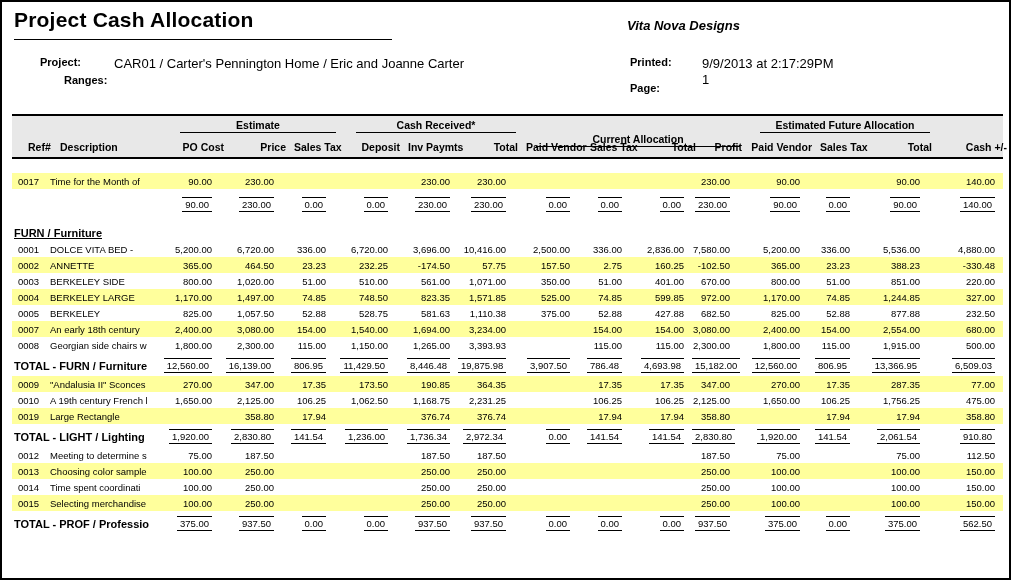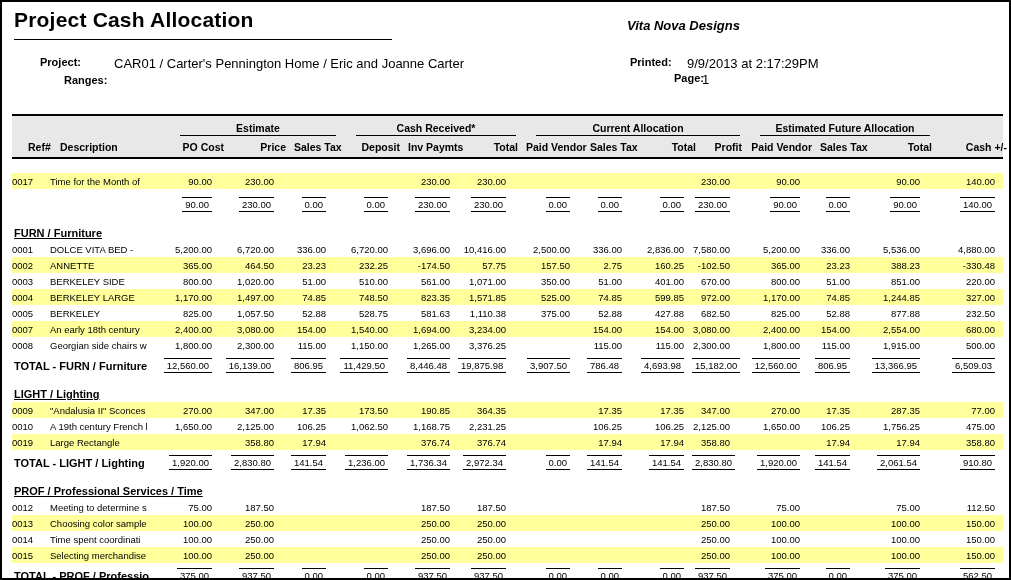--- a/index.html
+++ b/index.html
@@ -16,22 +16,22 @@
     border-bottom:1px solid #000; padding-bottom:7px;
   }
   .company { left:625px; top:16px; font-size:13px; font-weight:bold; font-style:italic; }
   .meta-label { font-size:11px; font-weight:bold; }
   .meta-value { font-size:13px; }
   .lbl-project { left:38px; top:54px; }
   .val-project { left:112px; top:54px; }
   .lbl-ranges  { left:38px; top:72px;margin-left:24px; }
   .val-ranges  { left:112px; top:72px; }
   .lbl-printed { left:628px; top:54px; }
-  .val-printed { left:685px; top:54px; }
-  .lbl-page    { left:628px; top:70px;margin-left:44px; }
+  .val-printed { left:700px; top:54px; }
+  .lbl-page    { left:628px; top:80px; }
   .val-page    { left:700px; top:70px; }
 
   .table-wrap { position:absolute; left:10px; top:112px; width:991px; }
   .grid {
     display:grid;
     grid-template-columns:36px 110px 62px 62px 52px 62px 62px 56px 64px 52px 62px 46px 70px 50px 70px 75px;
     align-items:end;
   }
   .thead {
     background:#E8E8E8;
@@ -48,21 +48,21 @@
   .g-current  { grid-column:9 / 13; }
   .g-future   { grid-column:13 / 16; }
   .col-row { height:17px; }
   .colh { font-size:10.5px; font-weight:bold; text-align:right; padding-right:8px; white-space:nowrap; }
   .colh.left { text-align:left; padding-right:0; }
   .colh.c-ref { padding-left:4px; }
 
   .row { height:16px; line-height:15px; }
   .row.hl { background:#FFFF9C; }
   .cell { font-size:9.5px; text-align:right; padding-right:8px; white-space:nowrap; align-self:center; }
-  .ref  { font-size:9.5px; text-align:left; align-self:center; }
+  .ref  { font-size:9.5px; text-align:left; padding-left:6px; align-self:center; }
   .desc { font-size:9.5px; text-align:left; padding-left:2px; overflow:hidden; white-space:nowrap; align-self:center; }
 
   .section-header {
     height:15px; margin-top:11px; font-size:11px; font-weight:bold;
     text-decoration:underline; padding-left:2px; line-height:15px;
   }
   .trow { height:21px; margin-top:2px; align-items:center; }
   .trow .tlabel {
     grid-column:1 / 3; font-size:11px; font-weight:bold;
     padding-left:2px; white-space:nowrap;
@@ -89,22 +89,22 @@
   <div class="abs meta-label lbl-printed">Printed:</div>
   <div class="abs meta-value val-printed">9/9/2013 at 2:17:29PM</div>
   <div class="abs meta-label lbl-page">Page:</div>
   <div class="abs meta-value val-page">1</div>
 
   <div class="table-wrap">
     <div class="thead">
       <div class="grid group-row">
         <div class="group g-estimate">Estimate</div>
         <div class="group g-cash">Cash Received*</div>
+        <div class="group g-future">Estimated Future Allocation</div>
         <div class="group g-current">Current Allocation</div>
-        <div class="group g-future">Estimated Future Allocation</div>
       </div>
       <div class="grid col-row">
         <div class="colh left c-ref">Ref#</div>
         <div class="colh left">Description</div>
         <div class="colh">PO Cost</div>
         <div class="colh">Price</div>
         <div class="colh">Sales Tax</div>
         <div class="colh">Deposit</div>
         <div class="colh">Inv Paymts</div>
         <div class="colh">Total</div>
@@ -266,21 +266,21 @@
           <div class="cell">680.00</div>
         </div>
         <div class="grid row">
           <div class="ref">0008</div>
           <div class="desc">Georgian side chairs w</div>
           <div class="cell">1,800.00</div>
           <div class="cell">2,300.00</div>
           <div class="cell">115.00</div>
           <div class="cell">1,150.00</div>
           <div class="cell">1,265.00</div>
-          <div class="cell">3,376.25</div>
+          <div class="cell">3,393.93</div>
           <div class="cell"></div>
           <div class="cell">115.00</div>
           <div class="cell">115.00</div>
           <div class="cell">2,300.00</div>
           <div class="cell">1,800.00</div>
           <div class="cell">115.00</div>
           <div class="cell">1,915.00</div>
           <div class="cell">500.00</div>
         </div>
         <div class="grid trow">
@@ -293,21 +293,20 @@
           <div class="cell"><span class="tot">19,875.98</span></div>
           <div class="cell"><span class="tot">3,907.50</span></div>
           <div class="cell"><span class="tot">786.48</span></div>
           <div class="cell"><span class="tot">4,693.98</span></div>
           <div class="cell"><span class="tot">15,182.00</span></div>
           <div class="cell"><span class="tot">12,560.00</span></div>
           <div class="cell"><span class="tot">806.95</span></div>
           <div class="cell"><span class="tot">13,366.95</span></div>
           <div class="cell"><span class="tot">6,509.03</span></div>
         </div>
-        <div class="section-header">LIGHT / Lighting</div>
         <div class="grid row hl">
           <div class="ref">0009</div>
           <div class="desc">"Andalusia II" Sconces</div>
           <div class="cell">270.00</div>
           <div class="cell">347.00</div>
           <div class="cell">17.35</div>
           <div class="cell">173.50</div>
           <div class="cell">190.85</div>
           <div class="cell">364.35</div>
           <div class="cell"></div>
@@ -365,21 +364,20 @@
           <div class="cell"><span class="tot">2,972.34</span></div>
           <div class="cell"><span class="tot">0.00</span></div>
           <div class="cell"><span class="tot">141.54</span></div>
           <div class="cell"><span class="tot">141.54</span></div>
           <div class="cell"><span class="tot">2,830.80</span></div>
           <div class="cell"><span class="tot">1,920.00</span></div>
           <div class="cell"><span class="tot">141.54</span></div>
           <div class="cell"><span class="tot">2,061.54</span></div>
           <div class="cell"><span class="tot">910.80</span></div>
         </div>
-        <div class="section-header">PROF / Professional Services / Time</div>
         <div class="grid row">
           <div class="ref">0012</div>
           <div class="desc">Meeting to determine s</div>
           <div class="cell">75.00</div>
           <div class="cell">187.50</div>
           <div class="cell"></div>
           <div class="cell"></div>
           <div class="cell">187.50</div>
           <div class="cell">187.50</div>
           <div class="cell"></div>

